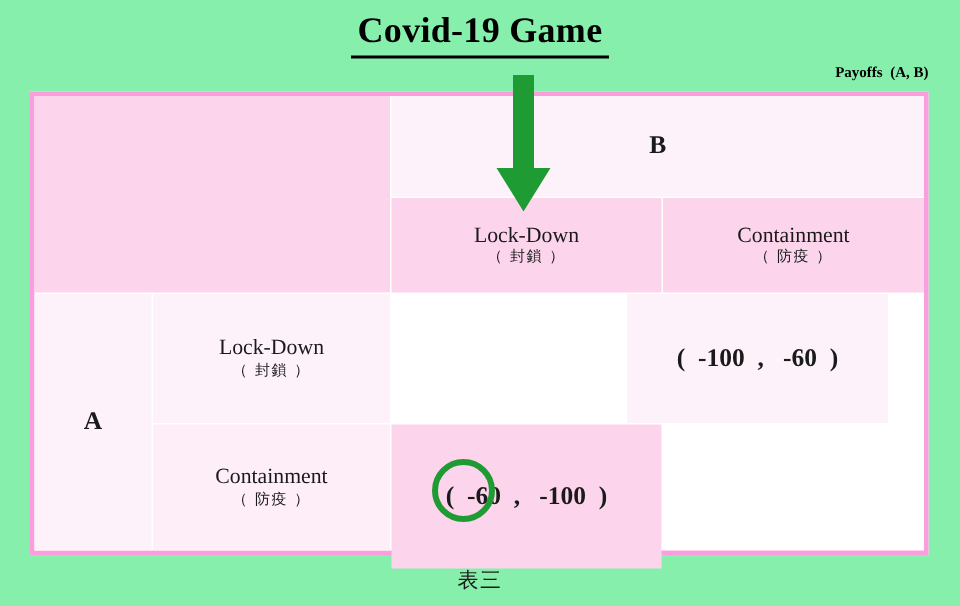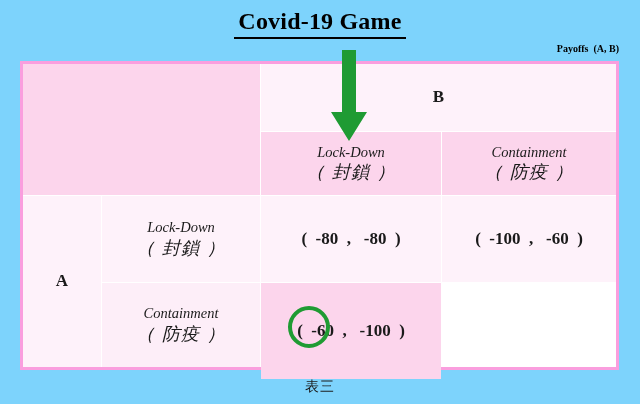--- a/index.html
+++ b/index.html
@@ -4,21 +4,21 @@
 <style>
   html, body {
     margin: 0;
     padding: 0;
     background: #ffffff;
   }
   #page {
     position: relative;
     width: 640px;
     height: 404px;
-    background: #7dd3fc;
+    background: #86efac;
     overflow: hidden;
     font-family: "Liberation Serif", "DejaVu Serif", serif;
   }
 
   
   #title {
     position: absolute;
     left: 0;
     top: 8px;
     width: 640px;
@@ -77,25 +77,24 @@
   
   .hdr-big {
     font-family: "Liberation Serif", "DejaVu Serif", serif;
     font-weight: bold;
     font-size: 17px;
   }
   .hdr-label {
     font-family: "Liberation Serif", "DejaVu Serif", serif;
     font-weight: normal;
     font-size: 14.5px;
-    font-style: italic;
   }
   .hdr-label .cjk {
     font-family: "DejaVu Sans", "Liberation Sans", sans-serif;
-    font-size: 18px;
+    font-size: 10px;
     letter-spacing: 1px;
   }
   .payoff {
     font-family: "Liberation Serif", "DejaVu Serif", serif;
     font-weight: bold;
     font-size: 17px;
     white-space: pre;
   }
 
   
@@ -166,23 +165,22 @@
     <div class="cell tone-pale hdr-label" style="left:79px; top:132px; width:158px; height:86px; flex-direction:column;">
       <span>Lock-Down</span>
       <span class="cjk">（ 封鎖 ）</span>
     </div>
 
     <div class="cell tone-light hdr-label" style="left:79px; top:219px; width:158px; height:84px; flex-direction:column;">
       <span>Containment</span>
       <span class="cjk">（ 防疫 ）</span>
     </div>
 
-    <div class="cell tone-pale payoff" style="left:238px; top:132px; width:180px; height:86px;">(  -80  ,   -80  )</div>
 
-    <div class="cell tone-pale payoff" style="left:419px; top:132px; width:174px; height:86px;">(  -100  ,   -60  )</div>
+    <div class="cell tone-pale payoff" style="left:395px; top:132px; width:174px; height:86px;">(  -100  ,   -60  )</div>
 
     <div class="cell tone-mid payoff" style="left:238px; top:219px; width:180px; height:96px;">(  -60  ,   -100  )</div>
 
 
   </div>
 
   <svg id="green-arrow" viewBox="0 0 38 92">
     <polygon points="12,0 26,0 26,62 37,62 19,91 1,62 12,62" fill="#1f9b33"></polygon>
   </svg>
 

